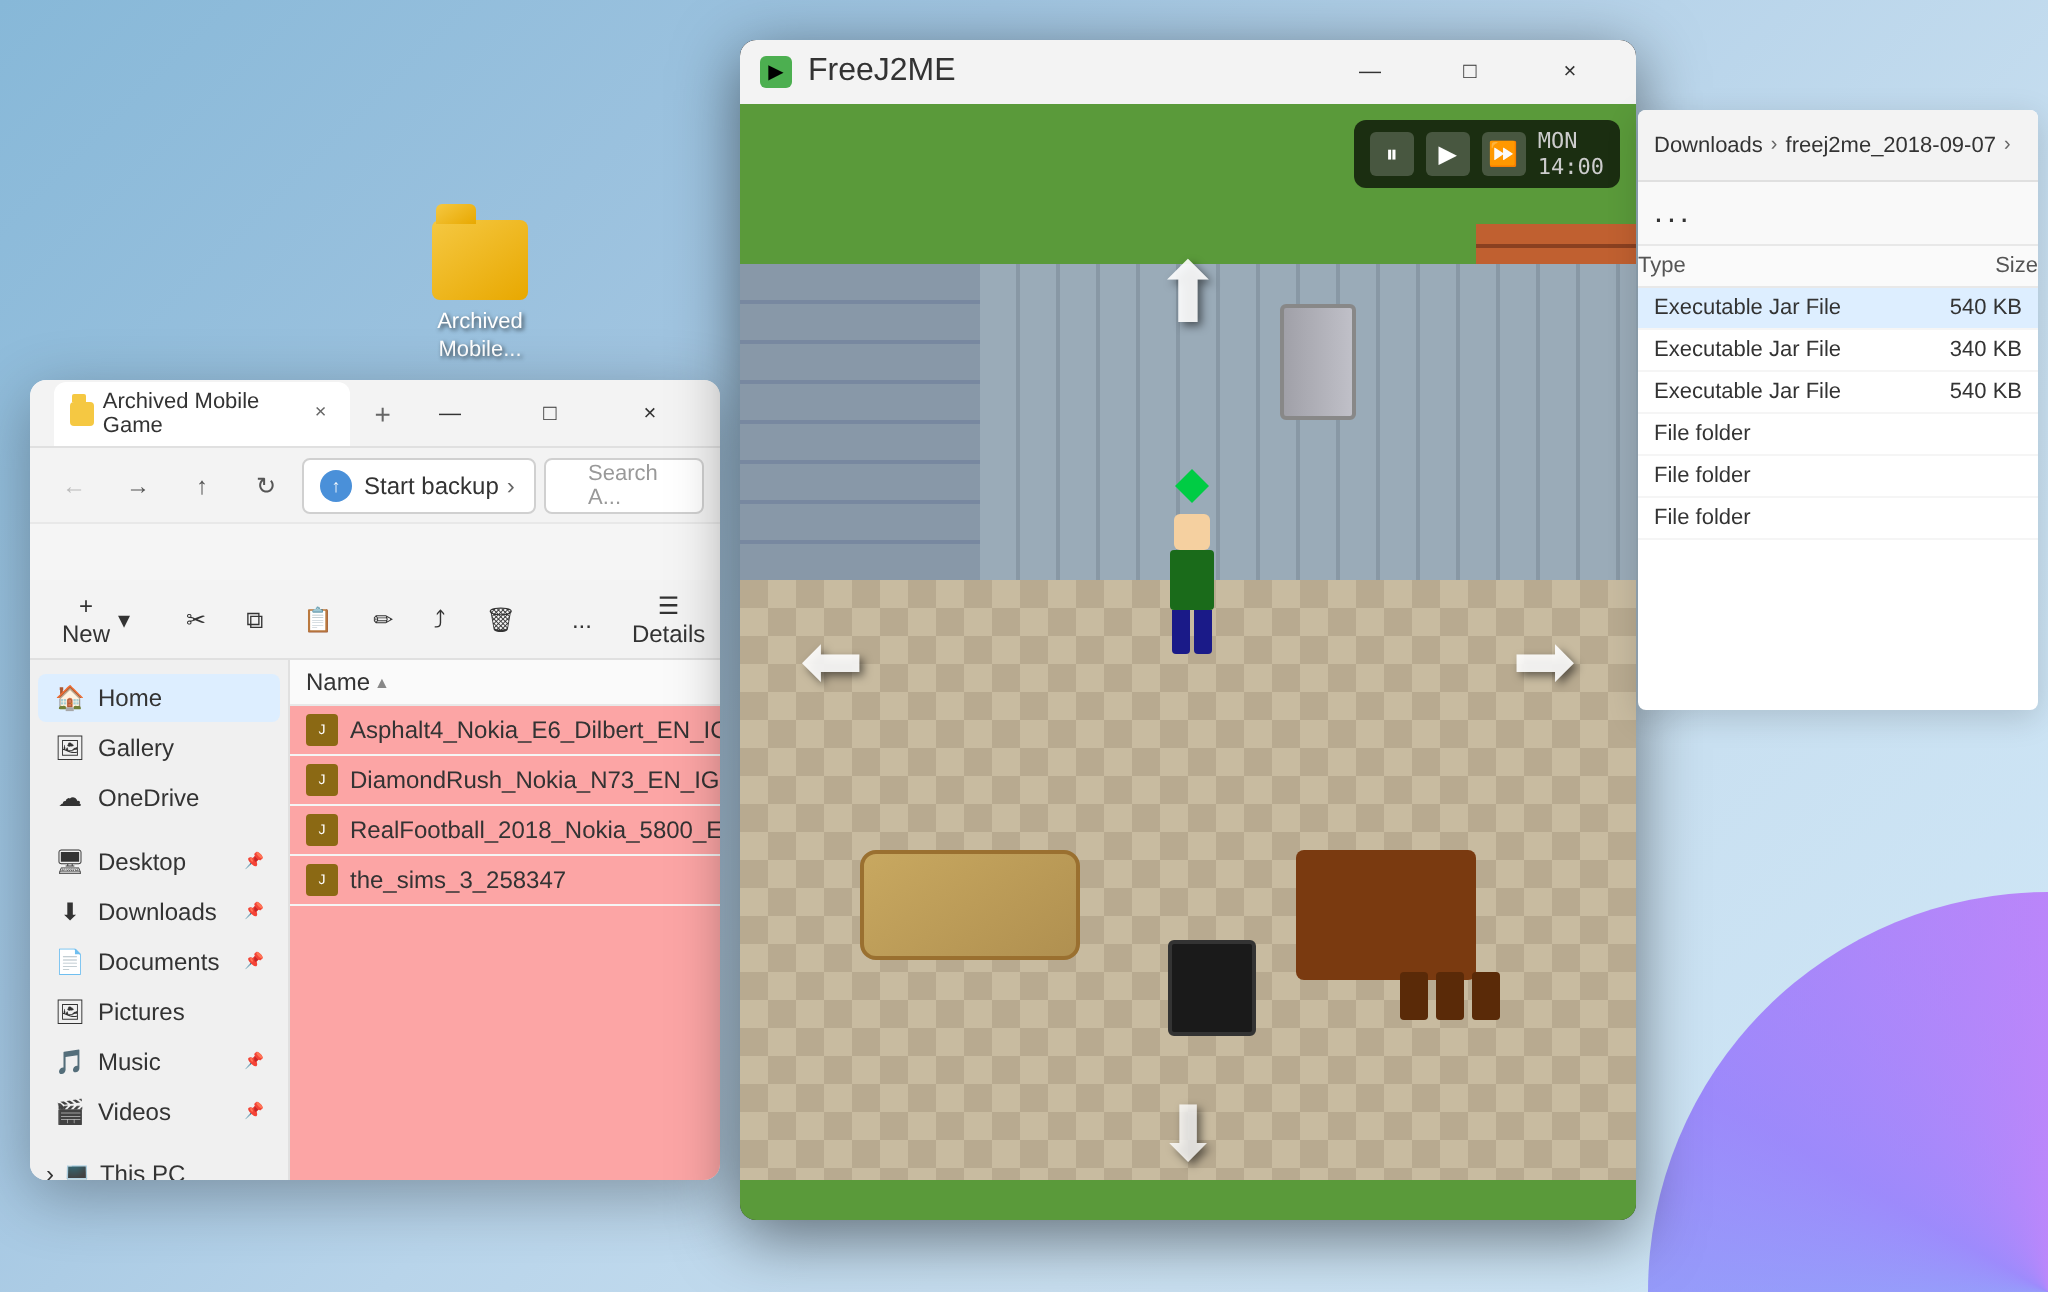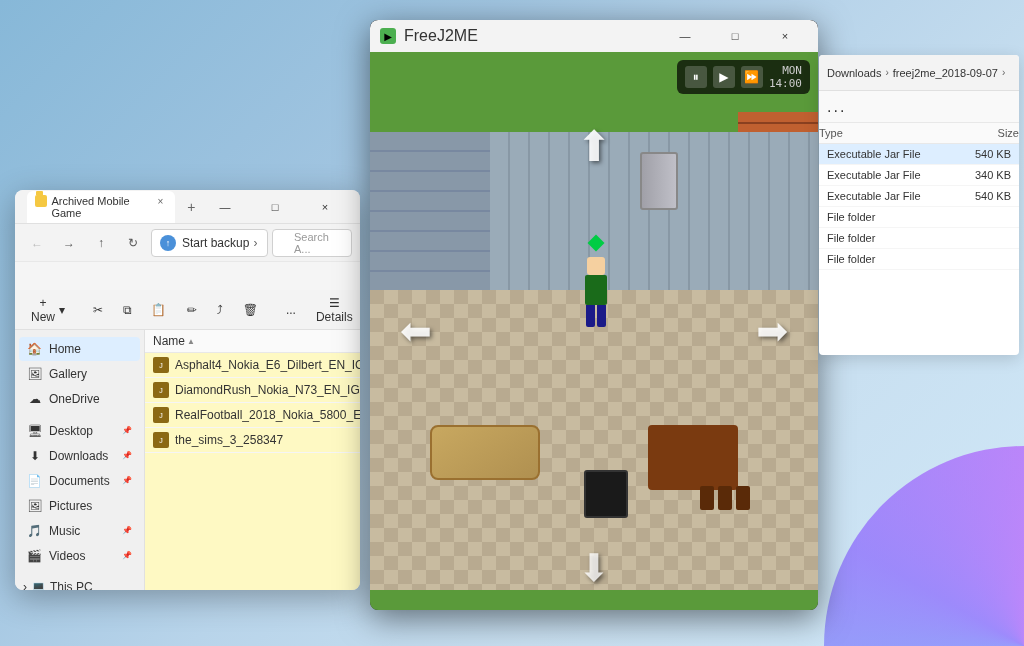--- a/index.html
+++ b/index.html
@@ -92,20 +92,21 @@
       height: 34px;
       background: #f3f3f3;
       display: flex;
       align-items: center;
       padding: 0 12px;
       border-radius: 8px 8px 0 0;
       border-bottom: 1px solid #e0e0e0;
     }
     .explorer-titlebar .tab {
       display: flex;
+      align-items: center;
       background: white;
       border-radius: 6px 6px 0 0;
       padding: 4px 8px;
       font-size: 11px;
       color: #333;
       gap: 4px;
       margin-right: 4px;
     }
     .explorer-titlebar .tab .folder-icon-sm {
       width: 14px;
@@ -307,21 +308,21 @@
       padding: 3px 8px;
       cursor: pointer;
       font-size: 12px;
       color: #333;
       gap: 4px;
       margin: 2px 0;
     }
 
     .main-content {
       flex: 1;
-      background: #fef9c3;
+      background: #fca5a5;
       overflow-y: auto;
       display: flex;
       flex-direction: column;
     }
     .column-header {
       display: flex;
       align-items: center;
       padding: 4px 8px;
       border-bottom: 1px solid #e8e8e8;
       font-size: 12px;
@@ -454,21 +455,21 @@
       background: rgba(255,255,255,0.2);
       border-radius: 3px;
       display: flex;
       align-items: center;
       justify-content: center;
       font-size: 12px;
     }
     .game-time {
       font-size: 11px;
       color: #ccc;
-      text-align: right;
+      text-align: left;
     }
 
     
     .arrow-up {
       position: absolute;
       top: 70px;
       left: 50%;
       transform: translateX(-50%);
       color: rgba(255,255,255,0.9);
       font-size: 42px;
@@ -626,20 +627,25 @@
       );
       background-color: #c06030;
     }
   </style>
 </head>
 <body>
 
 <div class="desktop">
   <div class="desktop-accent"></div>
 
+  <div class="desktop-icon">
+    <div class="icon-img"></div>
+    <span class="icon-label">Archived
+Mobile...</span>
+  </div>
 
   <div class="explorer-window">
 
     <div class="explorer-titlebar">
       <div class="tab">
         <div class="folder-icon-sm"></div>
         <span>Archived Mobile Game</span>
         <button class="close-btn">×</button>
       </div>
       <button class="new-tab-btn">+</button>

